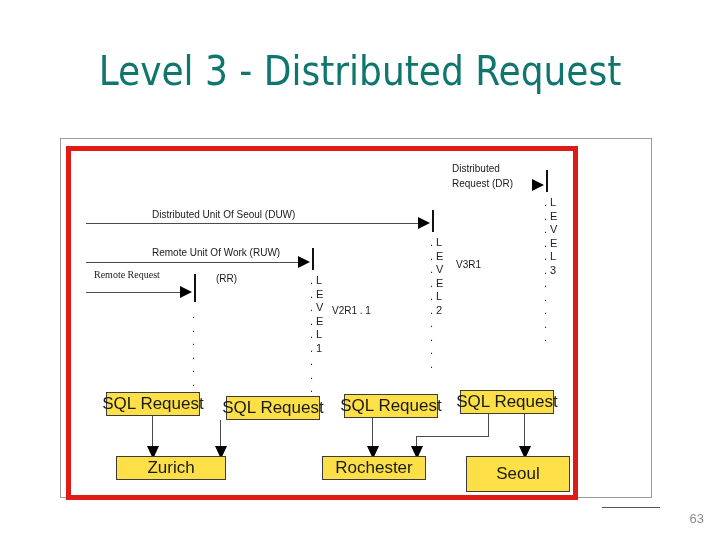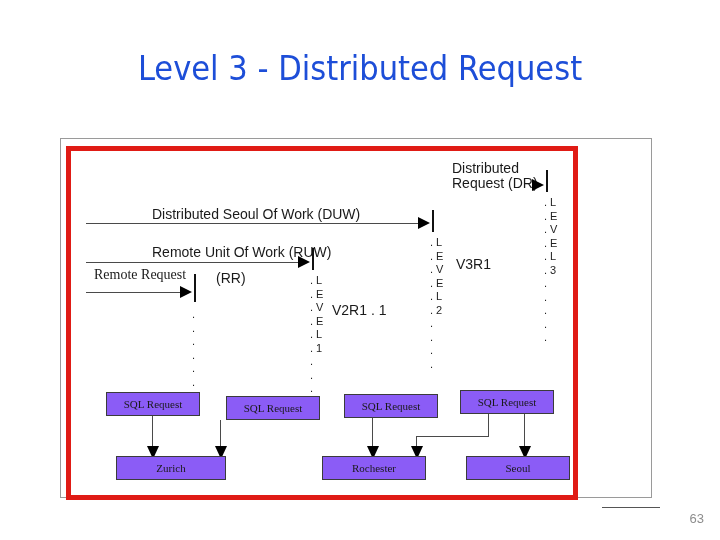--- a/index.html
+++ b/index.html
@@ -11,23 +11,23 @@
     position:relative;
   }
   #slide{position:absolute;inset:0;}
 
   
   .slide-title{
     position:absolute;
     left:0;top:48px;width:720px;
     text-align:center;
     font-family:"DejaVu Sans Condensed","Liberation Sans",sans-serif;
-    font-size:34px;
+    font-size:40px;
     font-weight:400;
-    color:#1d4ed8;
+    color:#0f766e;
     letter-spacing:0px;
     white-space:nowrap;
   }
 
   
   .gray-frame{
     position:absolute;
     left:60px;top:138px;
     width:592px;height:360px;
     border:1px solid #9a9a9a;
@@ -47,21 +47,21 @@
   .diagram{
     position:absolute;
     left:66px;top:146px;
     width:512px;height:354px;
   }
   .diagram > *{position:absolute;}
 
   
   .dlabel{
     font-family:"Liberation Sans",sans-serif;
-    font-size:14px;
+    font-size:10px;
     color:#1a1a1a;
     white-space:nowrap;
     line-height:13px;
   }
 
   
   .hline{
     height:1px;background:#4a4a4a;
   }
   
@@ -99,23 +99,23 @@
   .dotcol{
     display:flex;flex-direction:column;align-items:flex-start;
     font-family:"Liberation Sans",sans-serif;
     font-size:11px;color:#222;
     line-height:13.5px;
   }
 
   
   .box{
     border:1px solid #3b3b3b;
-    background:#8b5cf6;
-    font-family:Liberation Serif, serif;
-    font-size:11px;
+    background:#fde047;
+    font-family:Liberation Sans, sans-serif;
+    font-size:17px;
     color:#1a1a1a;
     display:flex;align-items:center;justify-content:center;
     box-sizing:border-box;
     white-space:nowrap;
   }
 
   
   .pagenum{
     position:absolute;
     right:16px;bottom:14px;
@@ -141,21 +141,21 @@
 
   <div class="red-frame"></div>
 
   <div class="diagram">
 
     <div class="dlabel" style="left:386px;top:16px;">Distributed</div>
     <div class="dlabel" style="left:386px;top:31px;">Request  (DR)</div>
     <div class="arrow-right" style="left:466px;top:33px;"></div>
     <div class="levelbar" style="left:480px;top:24px;height:22px;"></div>
 
-    <div class="dlabel" style="left:86px;top:62px;">Distributed Seoul Of Work (DUW)</div>
+    <div class="dlabel" style="left:86px;top:62px;">Distributed Unit Of Seoul (DUW)</div>
     <div class="hline" style="left:20px;top:77px;width:338px;"></div>
     <div class="arrow-right" style="left:352px;top:71px;"></div>
     <div class="levelbar" style="left:366px;top:64px;height:22px;"></div>
 
     <div class="dlabel" style="left:86px;top:100px;">Remote Unit Of Work (RUW)</div>
     <div class="hline" style="left:20px;top:116px;width:218px;"></div>
     <div class="arrow-right" style="left:232px;top:110px;"></div>
     <div class="levelbar" style="left:246px;top:102px;height:22px;"></div>
 
     <div class="dlabel" style="left:28px;top:122px;font-family:Liberation Serif, serif;">Remote Request</div>
@@ -233,20 +233,20 @@
     <div class="vline" style="left:422px;top:268px;height:22px;"></div>
     <div class="hline" style="left:350px;top:290px;width:73px;"></div>
     <div class="vline" style="left:350px;top:290px;height:14px;"></div>
     <div class="arrow-down" style="left:345px;top:300px;"></div>
 
     <div class="vline" style="left:458px;top:268px;height:36px;"></div>
     <div class="arrow-down" style="left:453px;top:300px;"></div>
 
     <div class="box" style="left:50px;top:310px;width:110px;height:24px;">Zurich</div>
     <div class="box" style="left:256px;top:310px;width:104px;height:24px;">Rochester</div>
-    <div class="box" style="left:400px;top:310px;width:104px;height:24px;">Seoul</div>
+    <div class="box" style="left:400px;top:310px;width:104px;height:36px;">Seoul</div>
 
   </div>
 
   <div class="pagerule"></div>
   <div class="pagenum">63</div>
 
 </div>
 
 </body></html>

